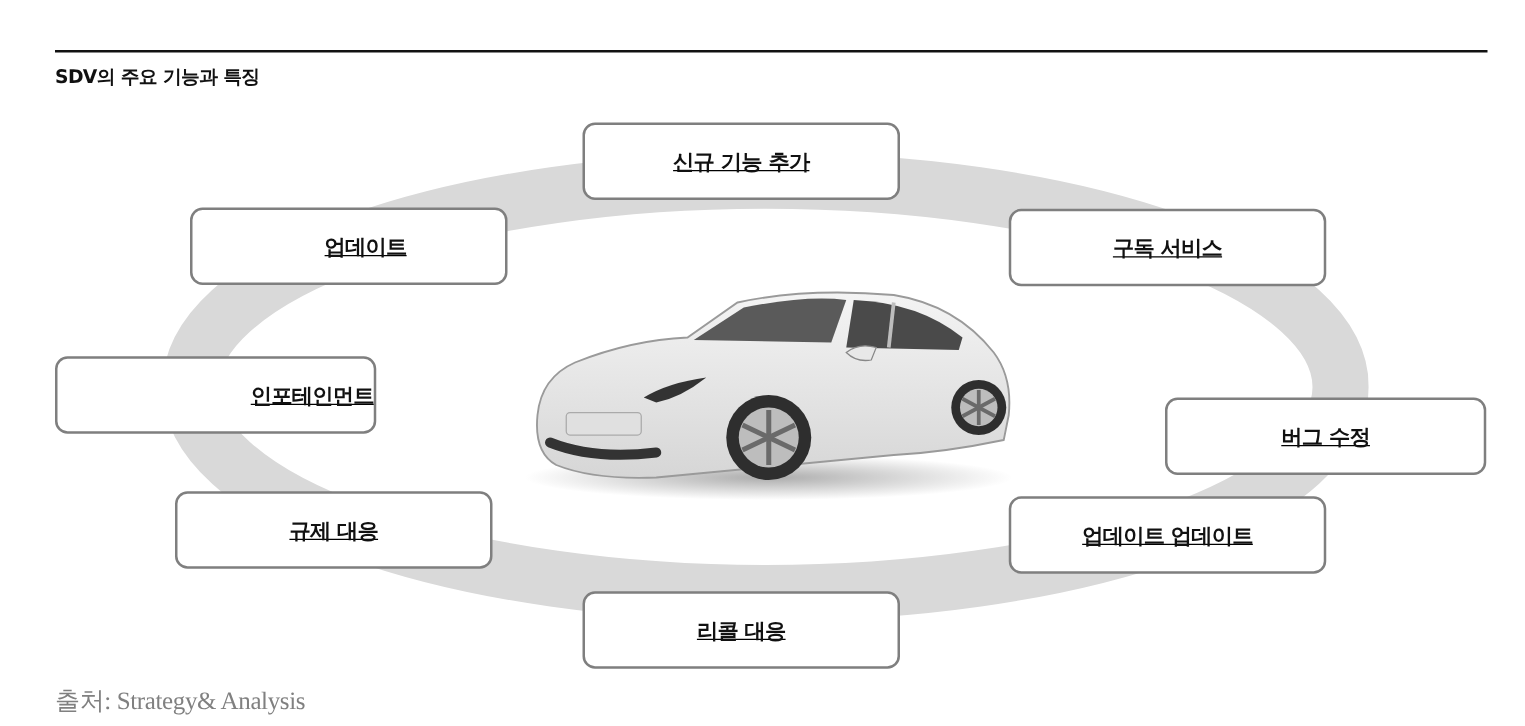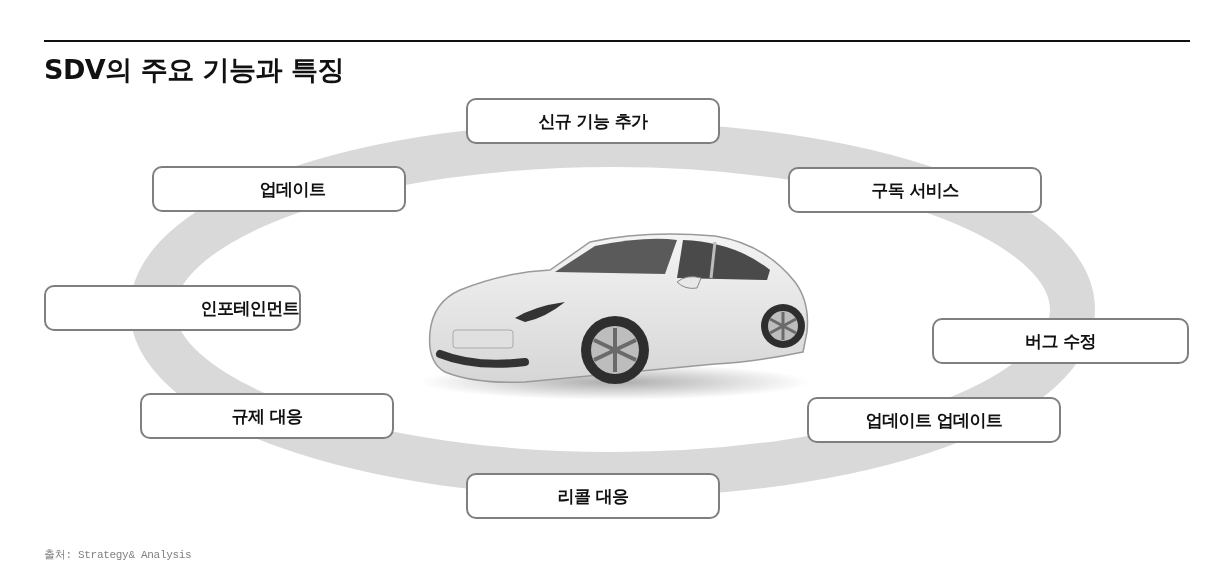--- a/index.html
+++ b/index.html
@@ -1,28 +1,28 @@
 <!DOCTYPE html>
 <html><head>
   <meta charset="utf-8">
   <style>
     html, body { margin: 0; padding: 0; background: #ffffff; }
     body { width: 1220px; height: 581px; position: relative; overflow: hidden;
            font-family: "DejaVu Sans", "Liberation Sans", sans-serif; }
     .top-rule { position: absolute; left: 44px; top: 40px; width: 1146px; height: 2px; background: #111; }
-    .title { position: absolute; left: 44px; top: 52px; font-size: 27px; font-weight: bold; color: #111;
+    .title { position: absolute; left: 44px; top: 52px; font-size: 15px; font-weight: bold; color: #111;
              letter-spacing: -0.5px; }
     .ring { position: absolute; left: 130px; top: 122px; width: 965px; height: 375px; }
     .car { position: absolute; left: 415px; top: 222px; width: 400px; height: 180px; }
-    .box { position: absolute; width: 254px; height: 46px; box-sizing: border-box;
+    .box { position: absolute; width: 254px; height: 62px; box-sizing: border-box;
            border: 2px solid #7f7f7f; border-radius: 10px; background: #ffffff;
-           display: flex; align-items: center; justify-content: center; }
+           display: flex; align-items: center; justify-content: center; text-decoration: underline; }
     .box span { font-size: 17px; font-weight: bold; color: #111; letter-spacing: -0.6px; }
-    .source { position: absolute; left: 44px; top: 547px; font-size: 11px; color: #808080;
-              font-family: Liberation Mono, monospace; letter-spacing: -0.3px; }
+    .source { position: absolute; left: 44px; top: 547px; font-size: 20px; color: #808080;
+              font-family: Liberation Serif, serif; letter-spacing: -0.3px; }
   </style>
 </head>
 <body>
 
 <div class="top-rule"></div>
 <div class="title">SDV의 주요 기능과 특징</div>
 
 <svg class="ring" viewBox="0 0 965 375">
   <ellipse cx="482.5" cy="187.5" rx="460" ry="165" fill="none" stroke="#d9d9d9" stroke-width="45"></ellipse>
 </svg>
@@ -65,21 +65,21 @@
     <line x1="355" y1="97" x2="381" y2="111"></line>
     <line x1="355" y1="111" x2="381" y2="97"></line>
   </g>
 
   <path d="M262 60 Q272 52 286 56 L282 66 Q270 68 262 60 Z" fill="#e8e8e8" stroke="#888"></path>
 </svg>
 
 <div class="box" style="left:466px; top:98px;">
   <span>신규 기능 추가</span>
 </div>
-<div class="box" style="left:788px; top:167px;">
+<div class="box" style="left:807px; top:167px;">
   <span>구독 서비스</span>
 </div>
 <div class="box" style="left:932px; top:285px; width:257px;margin-top:33px;">
   <span>버그 수정</span>
 </div>
 <div class="box" style="left:807px; top:397px;">
   <span>업데이트 업데이트</span>
 </div>
 <div class="box" style="left:466px; top:473px;">
   <span>리콜 대응</span>

